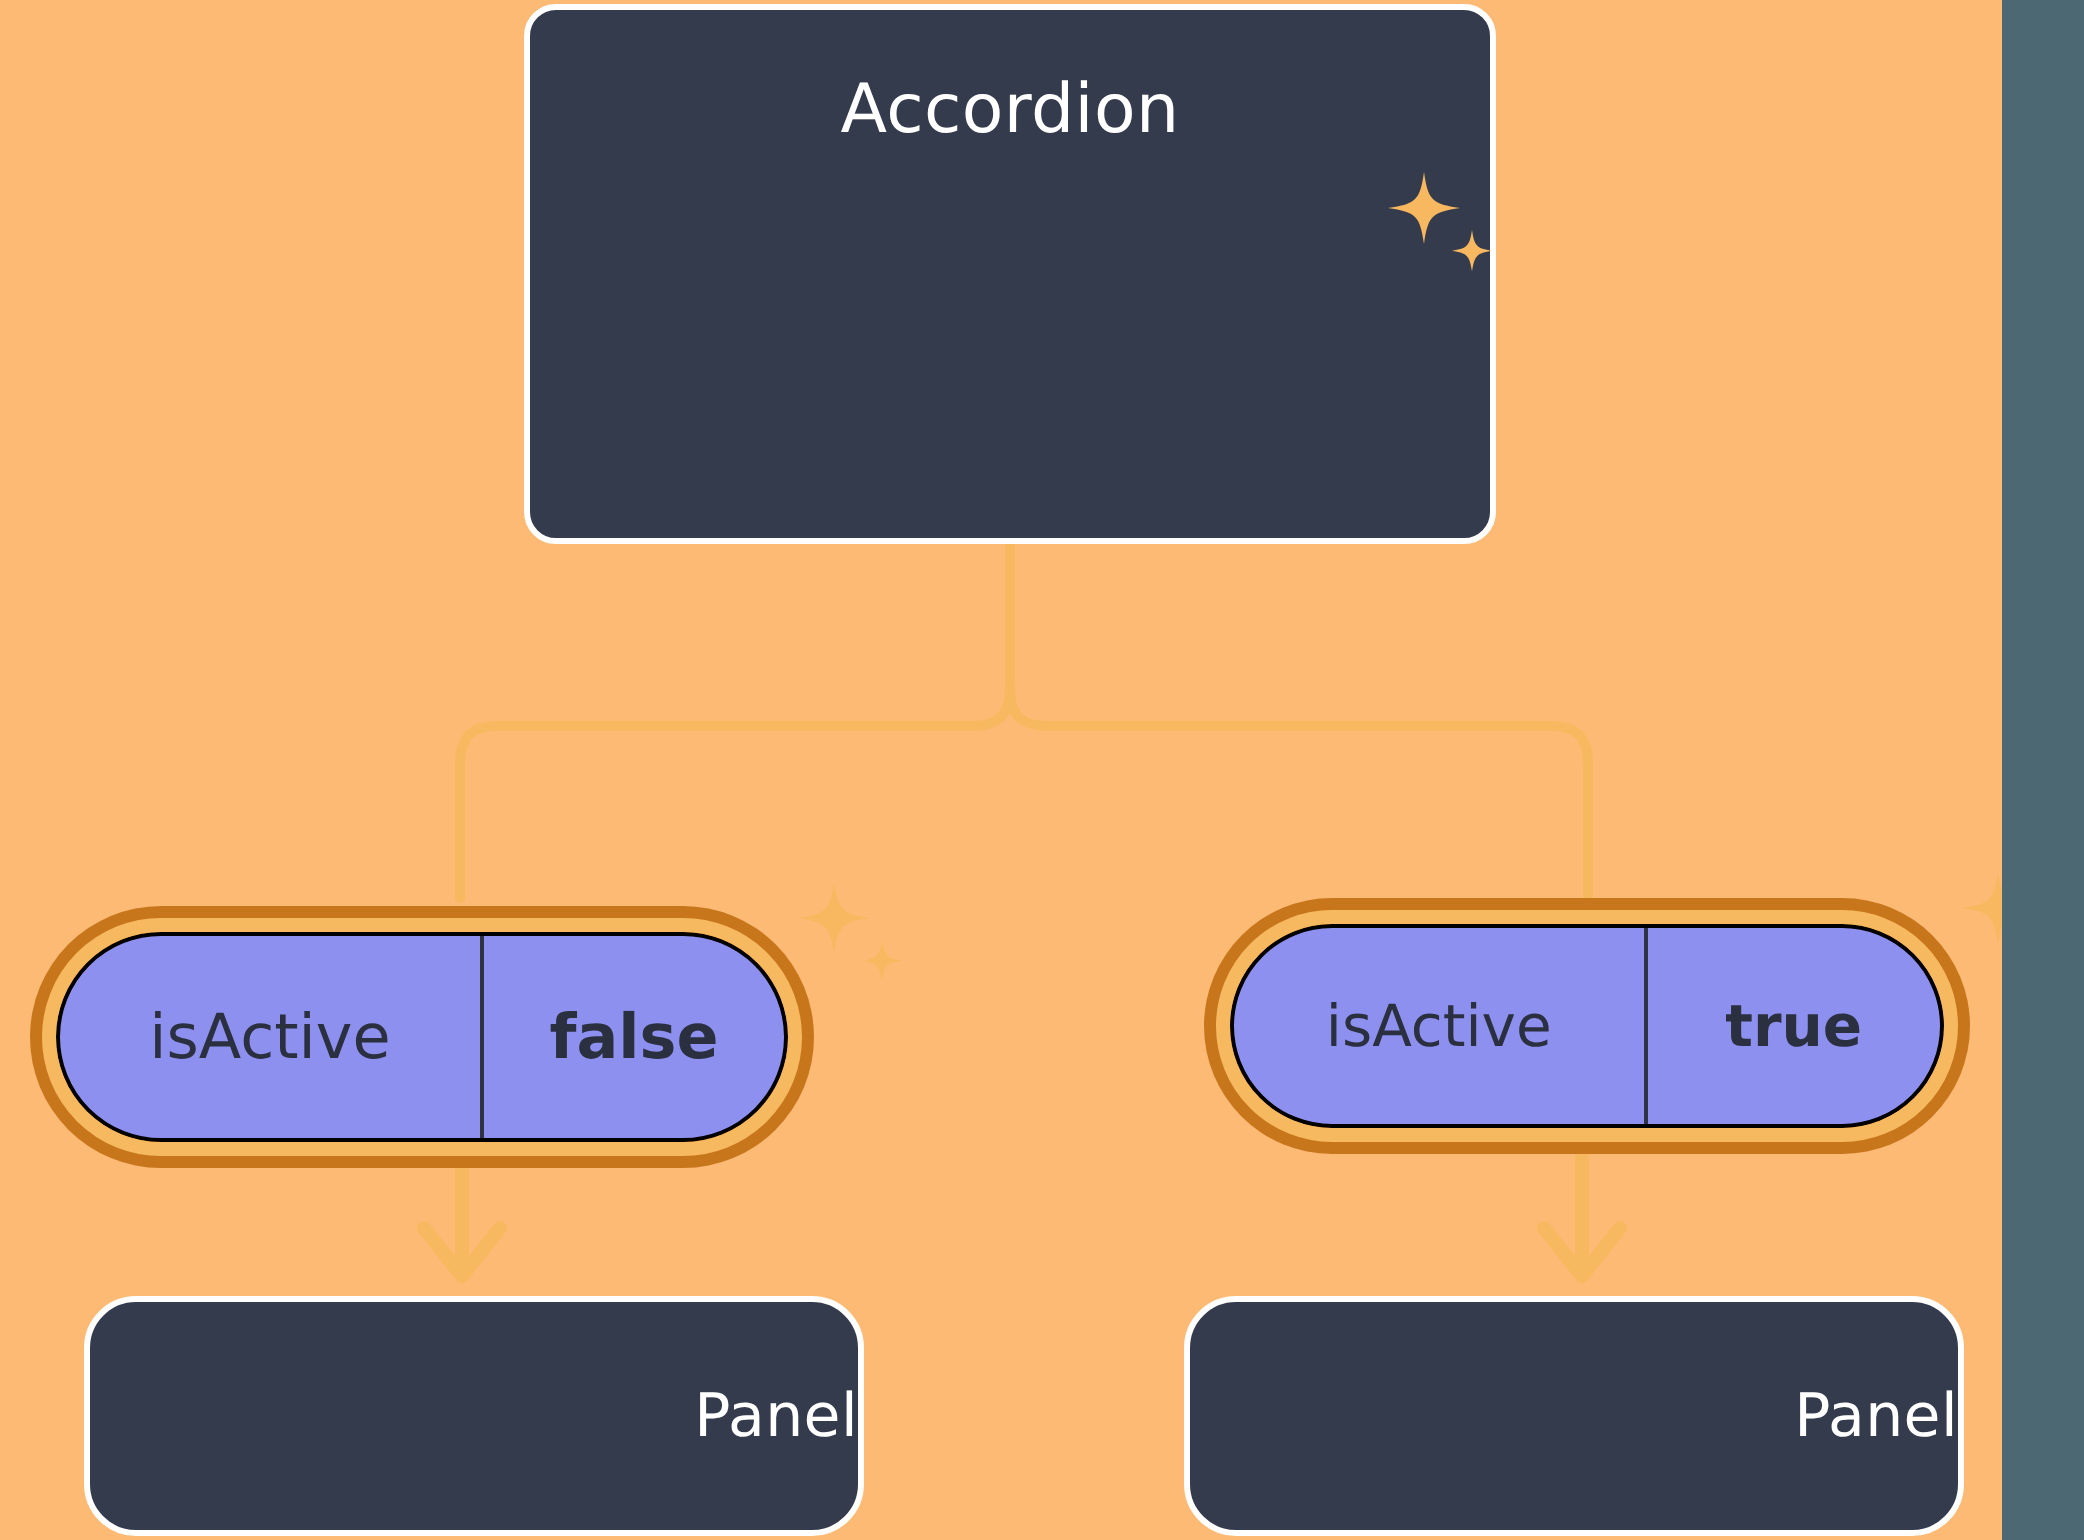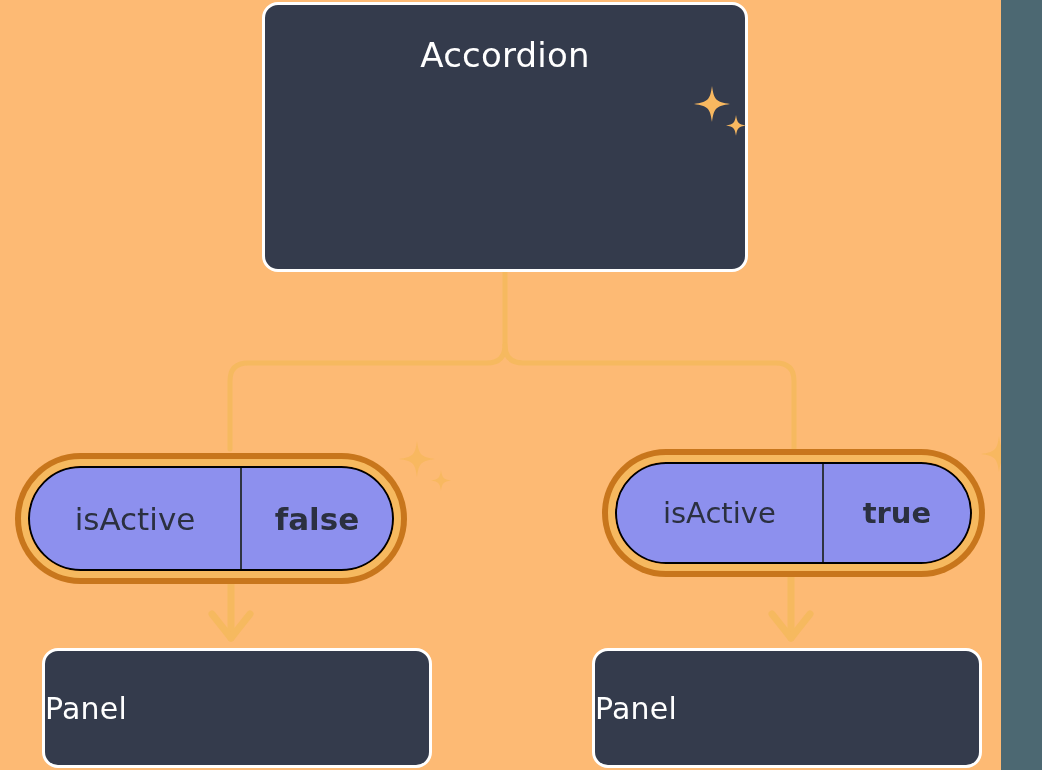--- a/index.html
+++ b/index.html
@@ -48,24 +48,24 @@
     width: 486px;
     height: 270px;
   }
   #accordion-card .card-title {
     margin-top: 30px;
   }
 
   .panel-card {
     width: 390px;
     height: 120px;
-    border-radius: 16px;
+    border-radius: 26px;
     display: flex;
     align-items: center;
-    justify-content: flex-start;
+    justify-content: flex-end;
   }
   #panel-left  { left: 42px;  top: 648px; }
   #panel-right { left: 592px; top: 648px; }
   .panel-card .card-title { font-size: 30px; margin: 0; }
 
   
   .pill {
     position: absolute;
     box-sizing: border-box;
     border-radius: 999px;

